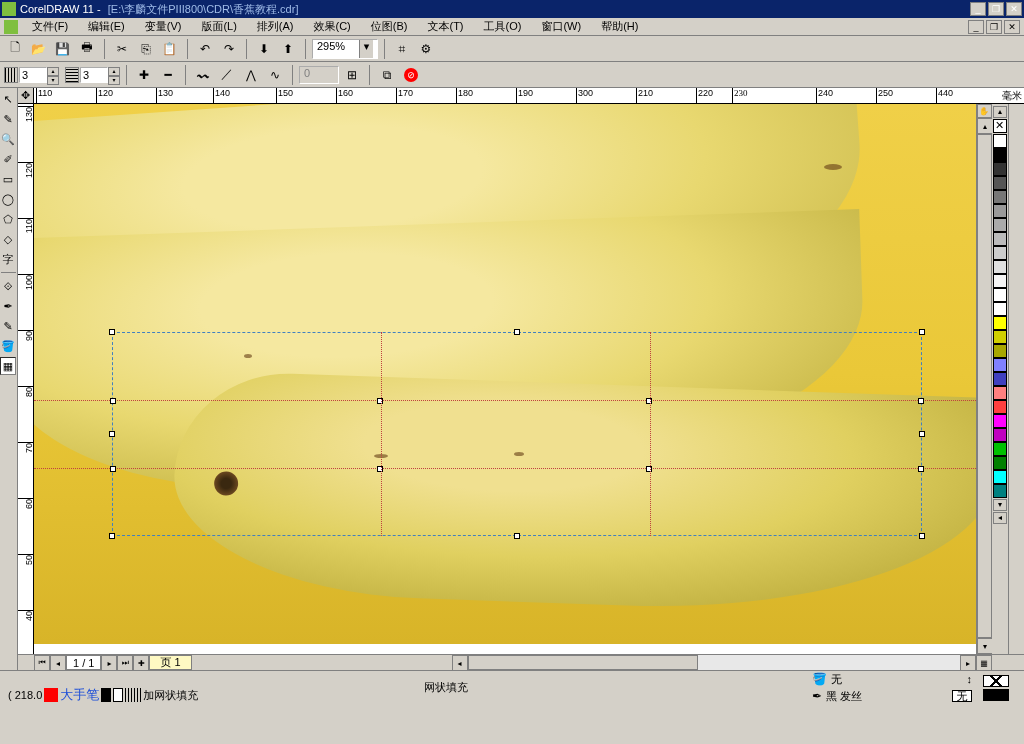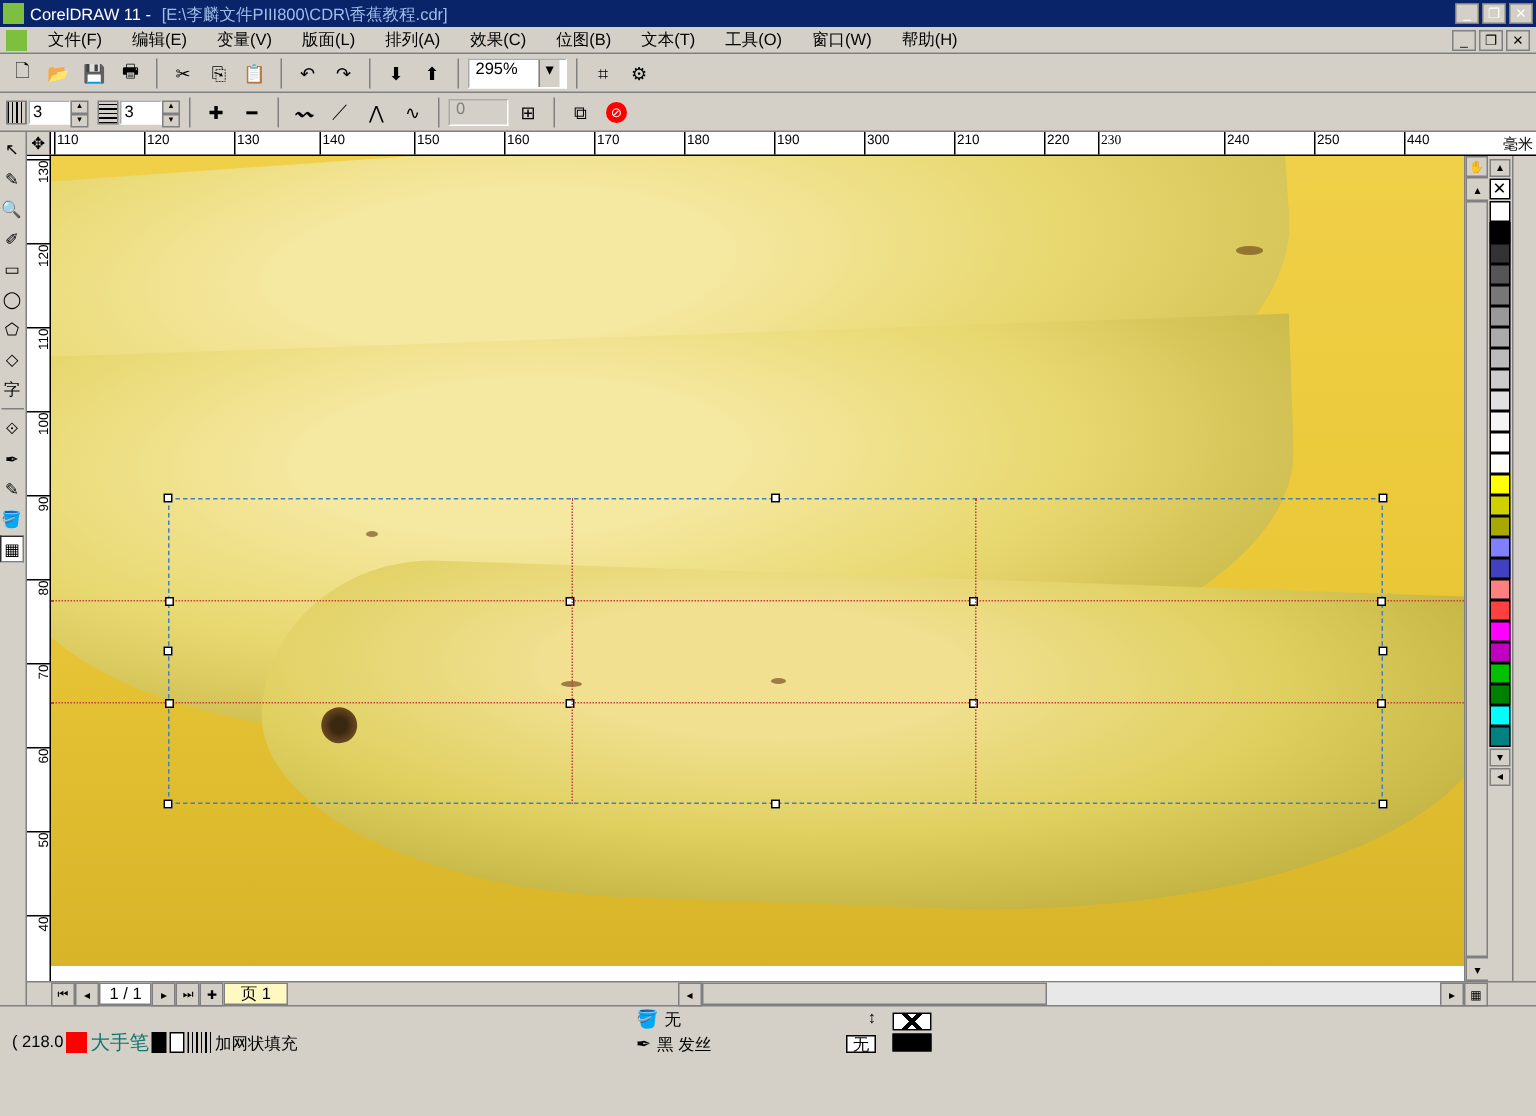--- a/index.html
+++ b/index.html
@@ -90,21 +90,21 @@
 .navrow .tab { background:#fef9c3; border:1px solid #808080; padding:0 10px; display:flex; align-items:center; }
 .navrow .htrack { flex:1; background:#E8E8E8; margin:0 0; display:flex; }
 .navrow .hthumb { width:230px; background:#D4D0C8; border:1px solid #808080; }
 
 
 .statusbar { height:34px; background:#D4D0C8; border-top:1px solid #808080; display:flex; padding:0 4px; }
 .statusbar .col { display:flex; flex-direction:column; justify-content:center; }
 .statusbar .fillnone { display:flex; align-items:center; gap:4px; }
 .swatch-sm { width:20px; height:12px; border:1px solid #000; background:#fff; position:relative; }
 .swatch-sm.x::after { content:""; position:absolute; left:0; top:0; right:0; bottom:0; background:linear-gradient(45deg,transparent 45%,#000 45%,#000 55%,transparent 55%),linear-gradient(-45deg,transparent 45%,#000 45%,#000 55%,transparent 55%); }
-.big-red { font-size:13px; color:#0f766e; }
+.big-red { font-size:13px; color:#1d4ed8; }
 .pen { font-size:12px; }
 
 
 .docpanel { width:16px; background:#D4D0C8; border-left:1px solid #808080; }
 </style>
 </head>
 <body>
 
 <div class="titlebar">
   <div class="logo"></div>
@@ -368,20 +368,23 @@
     <div style="display:flex;align-items:center;gap:2px;">
       <span>( 218.0</span>
       <span style="width:14px;height:14px;background:#f00;display:inline-block"></span>
       <span class="big-red">大手笔</span>
       <span style="width:10px;height:14px;background:#000;display:inline-block"></span>
       <span style="width:10px;height:14px;background:#fff;border:1px solid #000;display:inline-block"></span>
       <span style="width:16px;height:14px;background:repeating-linear-gradient(90deg,#000 0 1px,transparent 1px 3px);display:inline-block"></span>
       <span>加网状填充</span>
     </div>
   </div>
+  <div class="col" style="flex:1;align-items:flex-start;">
+    <span>网状填充</span>
+  </div>
   <div class="col" style="width:160px;gap:2px;">
     <div class="fillnone">
       <span class="pen">🪣</span>
       <span>无</span>
       <span style="margin-left:auto">↕</span>
     </div>
     <div class="fillnone">
       <span class="pen">✒</span>
       <span>黑 发丝</span>
       <span class="swatch-sm" style="margin-left:auto;display:flex;align-items:center;justify-content:center">无</span>

